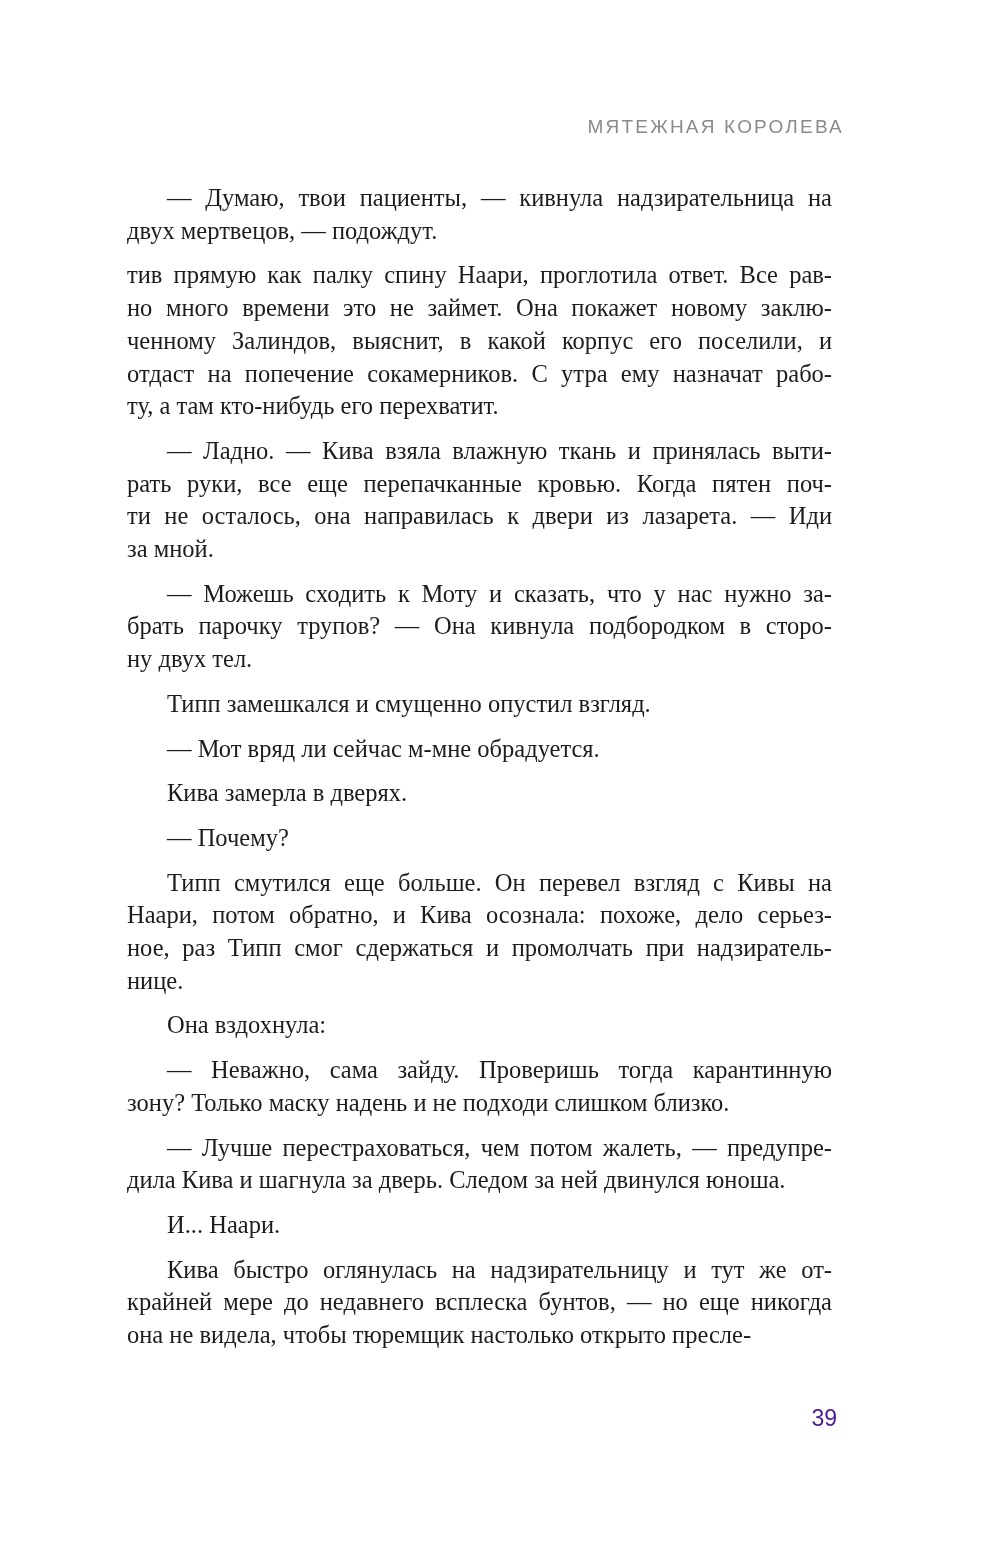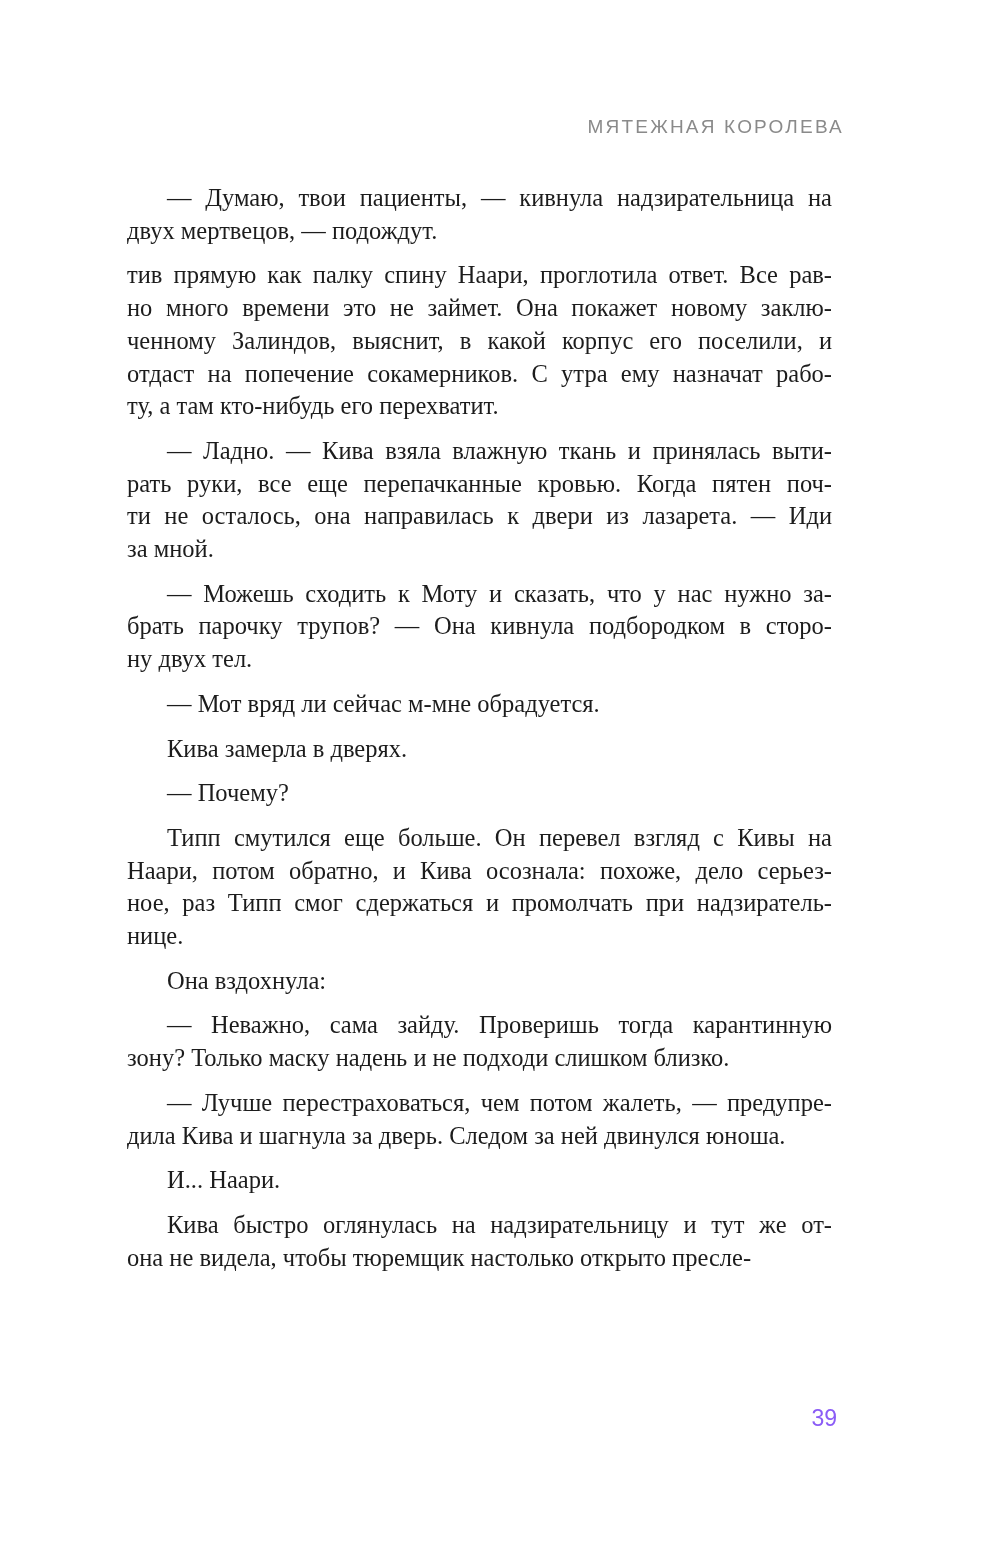--- a/index.html
+++ b/index.html
@@ -52,21 +52,21 @@
     text-indent: 40px;
   }
   .page-number {
     position: absolute;
     top: 1405px;
     left: 115px;
     width: 722px;
     text-align: right;
     font-family: "Liberation Sans", sans-serif;
     font-size: 23px;
-    color: #8b5cf6;
+    color: #4c1d95;
   }
 </style>
 </head>
 <body>
 
 <div class="book-page">
   <div class="running-header">МЯТЕЖНАЯ КОРОЛЕВА</div>
 
   <div class="body-text" id="body-text">
       <div class="paragraph">
@@ -85,20 +85,23 @@
         <div class="line">рать руки, все еще перепачканные кровью. Когда пятен поч-</div>
         <div class="line">ти не осталось, она направилась к двери из лазарета. — Иди</div>
         <div class="line last">за мной.</div>
       </div>
       <div class="paragraph">
         <div class="line first">— Можешь сходить к Моту и сказать, что у нас нужно за-</div>
         <div class="line">брать парочку трупов? — Она кивнула подбородком в сторо-</div>
         <div class="line last">ну двух тел.</div>
       </div>
       <div class="paragraph">
+        <div class="line first last">Типп замешкался и смущенно опустил взгляд.</div>
+      </div>
+      <div class="paragraph">
         <div class="line first last">— Мот вряд ли сейчас м-мне обрадуется.</div>
       </div>
       <div class="paragraph">
         <div class="line first last">Кива замерла в дверях.</div>
       </div>
       <div class="paragraph">
         <div class="line first last">— Почему?</div>
       </div>
       <div class="paragraph">
         <div class="line first">Типп смутился еще больше. Он перевел взгляд с Кивы на</div>
@@ -115,18 +118,19 @@
       </div>
       <div class="paragraph">
         <div class="line first">— Лучше перестраховаться, чем потом жалеть, — предупре-</div>
         <div class="line last">дила Кива и шагнула за дверь. Следом за ней двинулся юноша.</div>
       </div>
       <div class="paragraph">
         <div class="line first last">И... Наари.</div>
       </div>
       <div class="paragraph">
         <div class="line first">Кива быстро оглянулась на надзирательницу и тут же от-</div>
+        <div class="line">крайней мере до недавнего всплеска бунтов, — но еще никогда</div>
         <div class="line last">она не видела, чтобы тюремщик настолько открыто пресле-</div>
       </div>
     </div>
 
   <div class="page-number">39</div>
 </div>
 
 </body></html>

